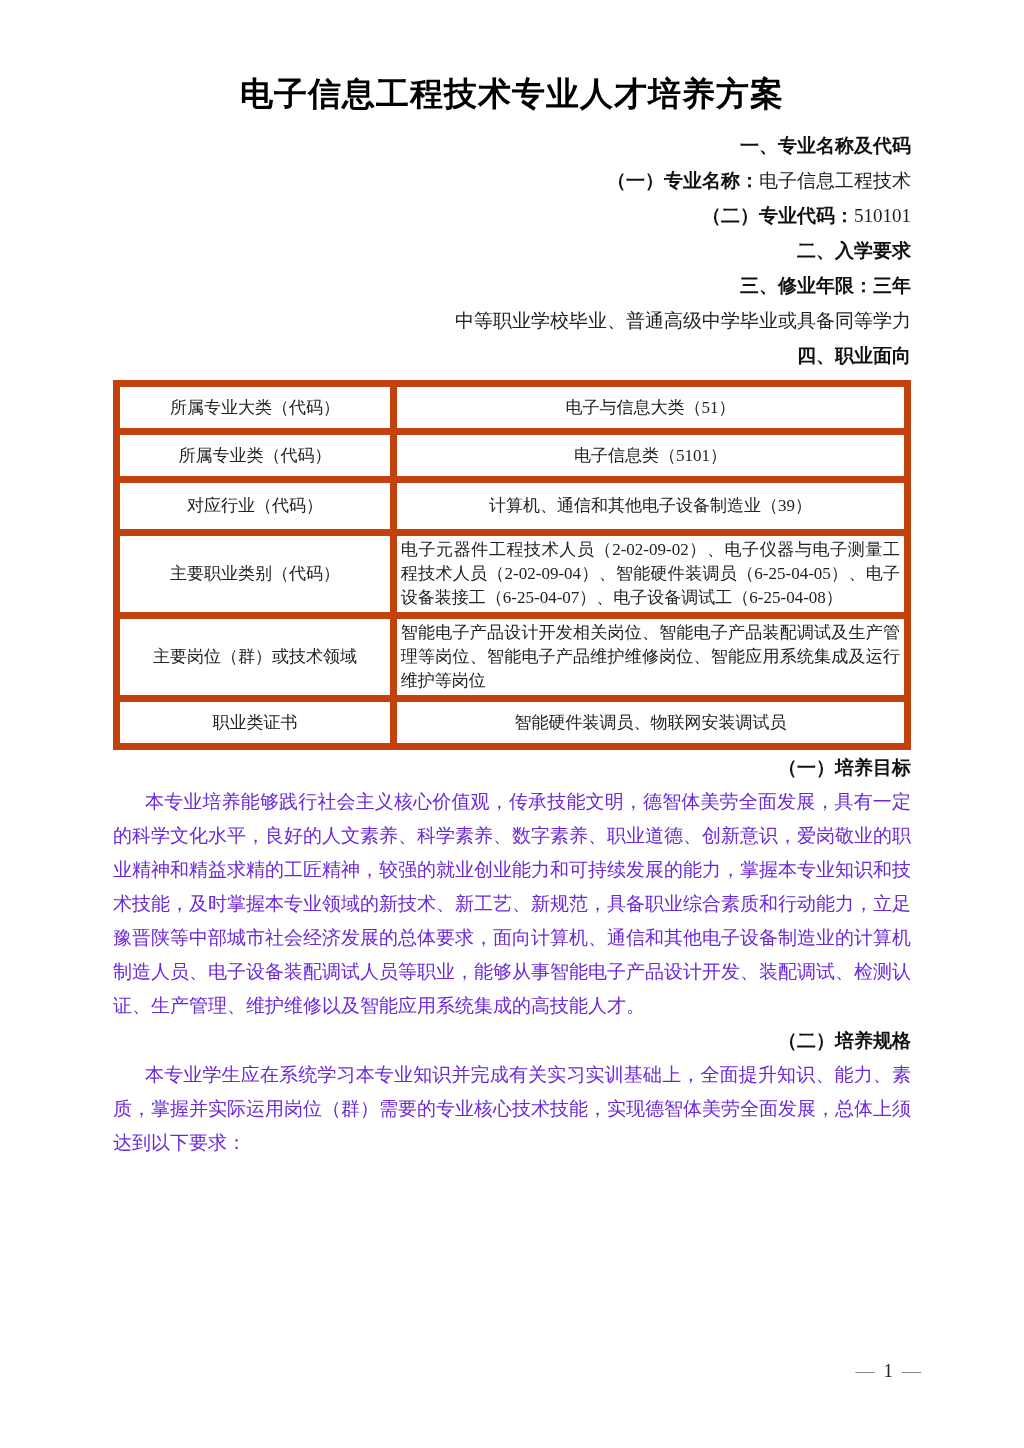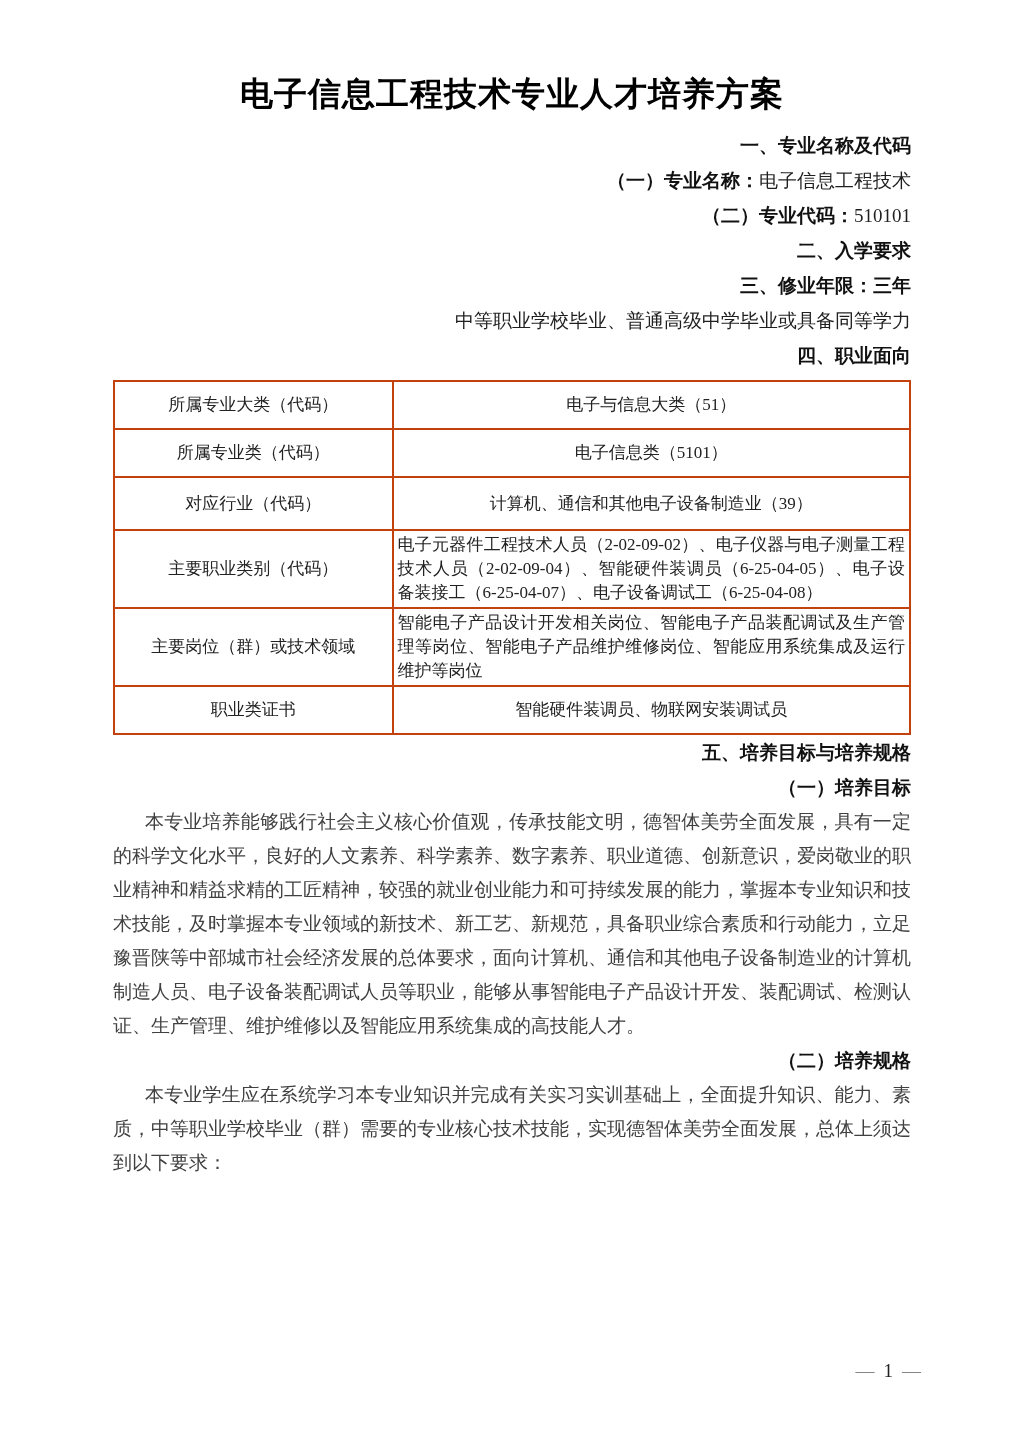--- a/index.html
+++ b/index.html
@@ -45,41 +45,41 @@
   .val { font-weight: 400; }
   table.jobs-table {
     width: 100%;
     border-collapse: collapse;
     table-layout: fixed;
     margin-top: 7px;
     font-size: 17px;
     color: #222222;
   }
   table.jobs-table td {
-    border: 2px solid #c2410c;
+    border: 7px solid #c2410c;
     vertical-align: middle;
     padding: 2px 4px;
     line-height: 24px;
   }
   table.jobs-table col.c1 { width: 35%; }
   table.jobs-table col.c2 { width: 65%; }
   td.label-cell { text-align: center; }
   td.ac { text-align: center; font-family: Liberation Serif, serif; }
   td.al { text-align: justify; line-height: 23px; padding: 2px 3px; }
   tr.r-sm  td { height: 48px; }
   tr.r-md  td { height: 53px; }
   tr.r-lg4 td { height: 74px; }
   tr.r-lg5 td { height: 69px; margin-left: 16px; }
   p.body-par {
     margin: 0;
     font-size: 19px;
     line-height: 34px;
     text-align: justify;
     text-indent: 32px;
-    color: #404040;
+    color: #6d28d9;
   }
   .quality-item { margin-top: 8px; }
   .footer {
     position: absolute;
     right: 94px;
     bottom: 66px;
     font-size: 19px;
     color: #222222;
     white-space: nowrap;
   }
@@ -137,29 +137,28 @@
           <td class="label-cell">主要岗位（群）或技术领域</td>
           <td class="al">智能电子产品设计开发相关岗位、智能电子产品装配调试及生产管理等岗位、智能电子产品维护维修岗位、智能应用系统集成及运行维护等岗位</td>
         </tr>
         <tr class="r-sm">
           <td class="label-cell">职业类证书</td>
           <td class="ac">智能硬件装调员、物联网安装调试员</td>
         </tr>
       </tbody>
     </table>
 
-    <div class="line h ind">五、培养目标与培养规格</div>
 
     <div class="line h ind">（一）培养目标</div>
 
     <p class="body-par">本专业培养能够践行社会主义核心价值观，传承技能文明，德智体美劳全面发展，具有一定的科学文化水平，良好的人文素养、科学素养、数字素养、职业道德、创新意识，爱岗敬业的职业精神和精益求精的工匠精神，较强的就业创业能力和可持续发展的能力，掌握本专业知识和技术技能，及时掌握本专业领域的新技术、新工艺、新规范，具备职业综合素质和行动能力，立足豫晋陕等中部城市社会经济发展的总体要求，面向计算机、通信和其他电子设备制造业的计算机制造人员、电子设备装配调试人员等职业，能够从事智能电子产品设计开发、装配调试、检测认证、生产管理、维护维修以及智能应用系统集成的高技能人才。</p>
 
     <div class="line h ind">（二）培养规格</div>
 
-    <p class="body-par">本专业学生应在系统学习本专业知识并完成有关实习实训基础上，全面提升知识、能力、素质，中等职业学校毕业（群）需要的专业核心技术技能，实现德智体美劳全面发展，总体上须达到以下要求：</p>
+    <p class="body-par">本专业学生应在系统学习本专业知识并完成有关实习实训基础上，全面提升知识、能力、素质，掌握并实际运用岗位（群）需要的专业核心技术技能，实现德智体美劳全面发展，总体上须达到以下要求：</p>
 
 
   </div>
 
   <div class="footer">
     <span class="dash">—</span><span>1</span><span class="dash">—</span>
   </div>
 </div>
 
 </body></html>

